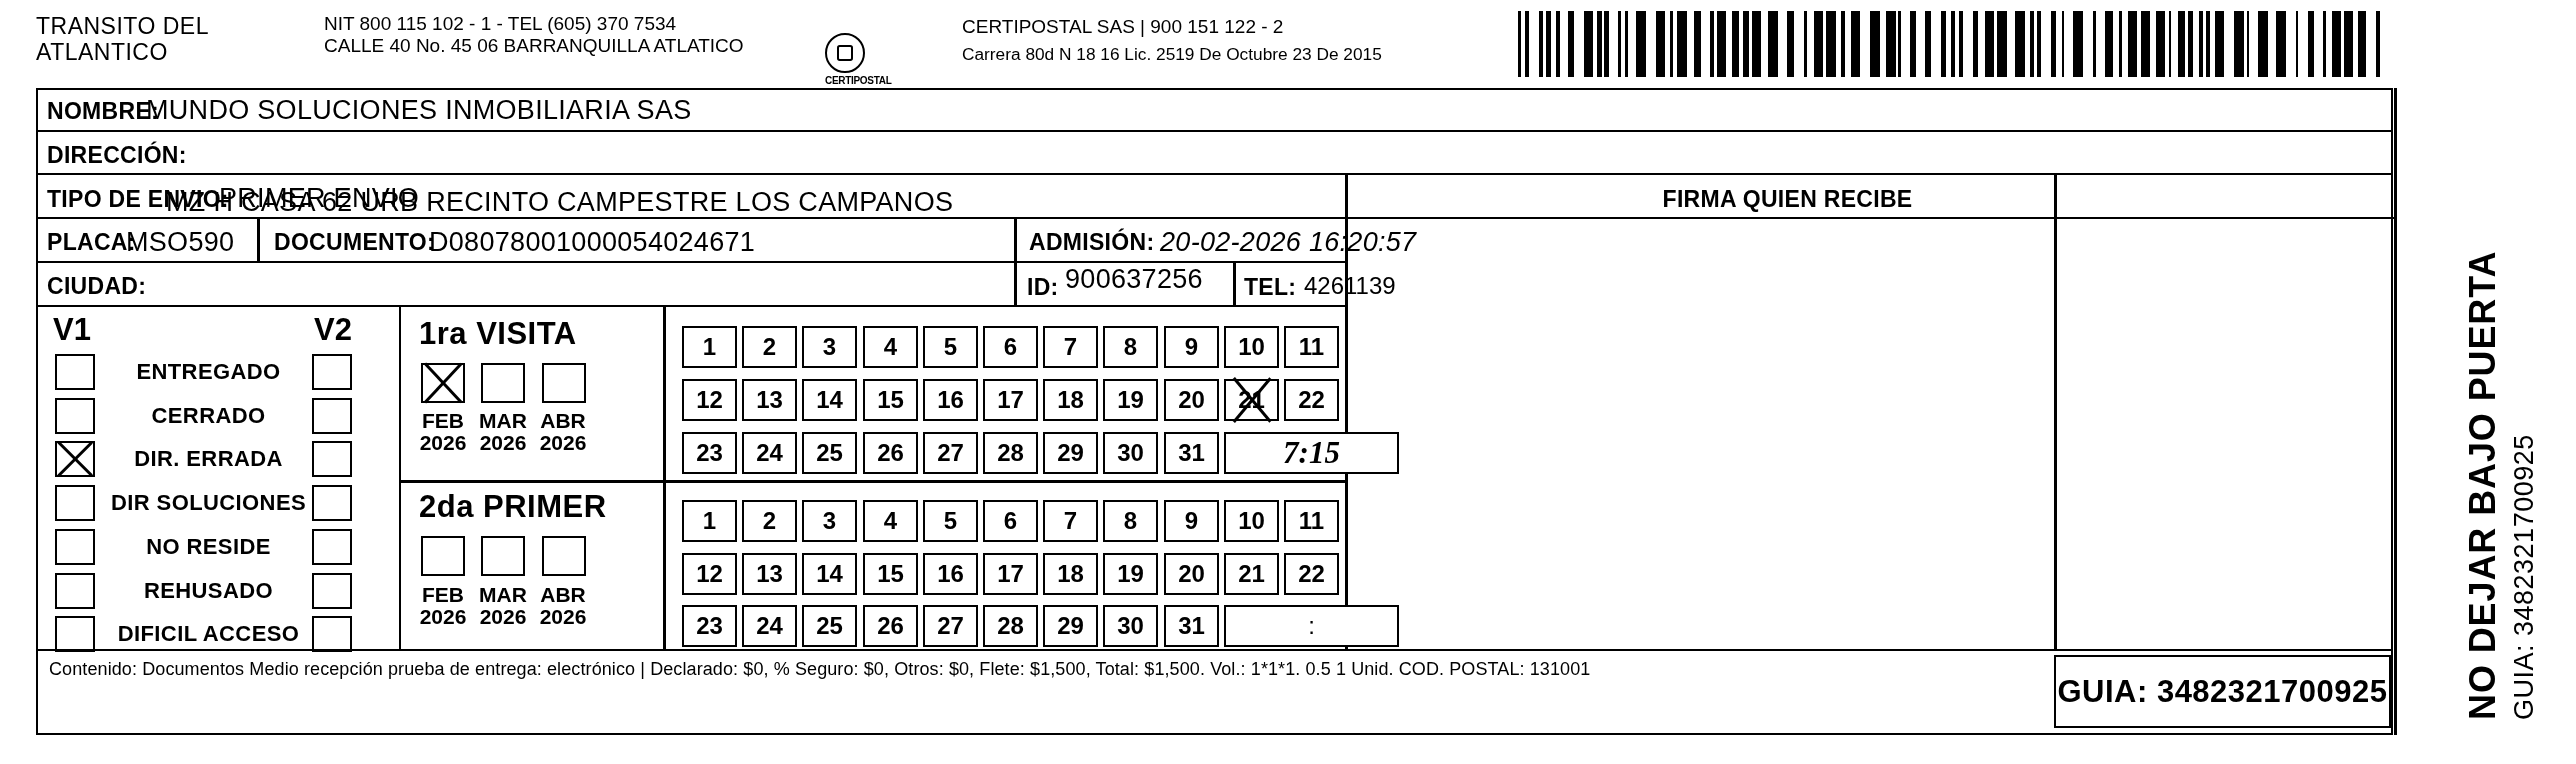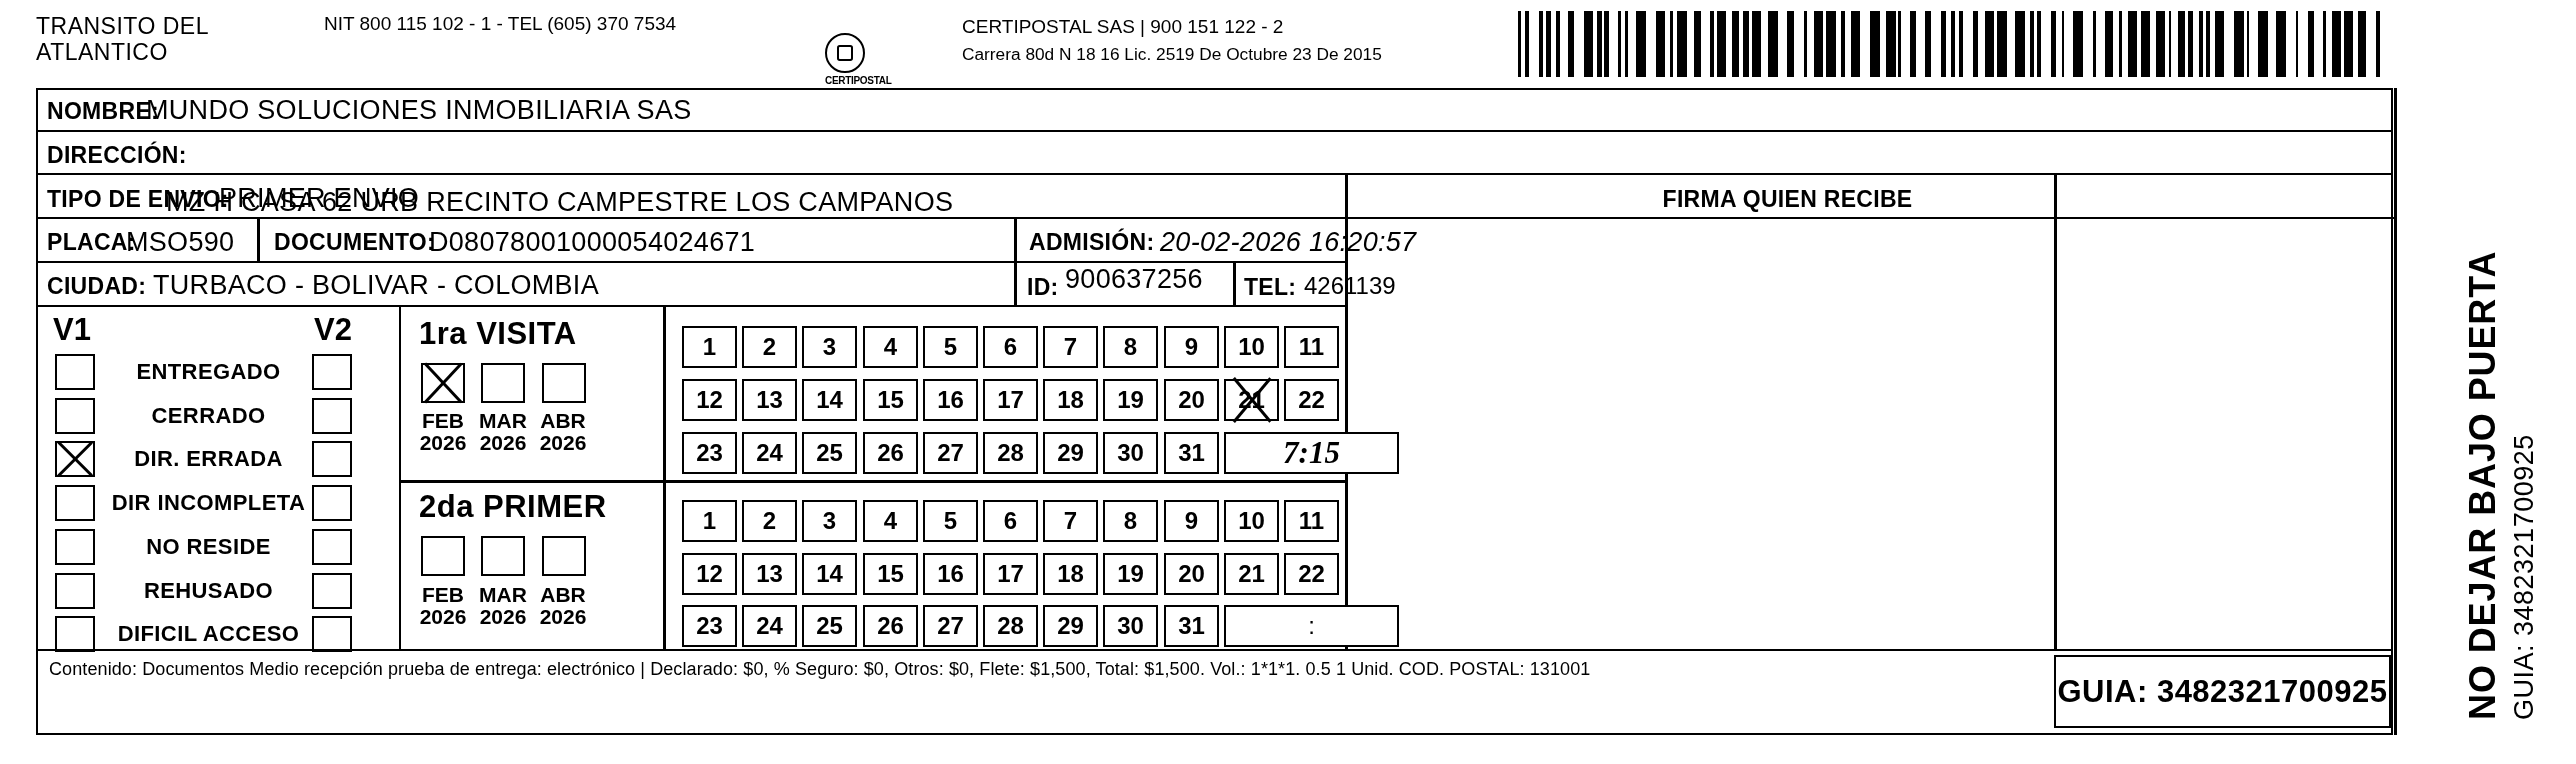--- a/index.html
+++ b/index.html
@@ -49,20 +49,21 @@
 
 <div id="sheet">
 
   <div class="blk" style="left:36px;top:12.8px;width:274px;">
     <div class="hdr-text">TRANSITO DEL</div>
     <div class="hdr-text">ATLANTICO</div>
   </div>
 
   <div class="blk" style="left:324px;top:12.8px;width:511px;">
     <div class="small">NIT 800 115 102 - 1 - TEL (605) 370 7534</div>
+    <div class="small">CALLE 40 No. 45 06 BARRANQUILLA ATLATICO</div>
   </div>
 
   <div class="blk" style="left:825px;top:33px;">
     <div class="certilogo"></div>
     <div style="font-size:10px;font-weight:bold;text-align:center;margin-top:1.8px;letter-spacing:-0.3px;">CERTIPOSTAL</div>
   </div>
 
   <div class="blk" style="left:962px;top:16.4px;width:565px;">
     <div class="small">CERTIPOSTAL SAS | 900 151 122 - 2</div>
     <div class="tiny" style="margin-top:5.5px;">Carrera 80d N 18 16  Lic. 2519 De Octubre 23 De 2015</div>
@@ -253,23 +254,20 @@
   <div class="cell" style="left:1029px;top:222px;height:40px;">
       <span class="row-label">ADMISIÓN:</span>
     </div>
   <div class="cell" style="left:1160px;top:221px;height:42px;font-style:italic;">
       <span class="row-val">20-02-2026 16:20:57</span>
     </div>
 
   <div class="blk" style="left:36px;top:263px;width:1309px;height:44px;border-bottom:2.7px solid #000;"></div>
   <div class="cell" style="left:47px;top:266px;height:40px;">
       <span class="row-label">CIUDAD:</span>
-    </div>
-  <div class="cell" style="left:153px;top:264px;height:42px;">
-      <span class="row-val">TURBACO - BOLIVAR - COLOMBIA</span>
     </div>
   <div class="blk" style="left:1014px;top:263px;width:2.7px;height:44px;background:#000;"></div>
   <div class="cell" style="left:1027px;top:268px;height:38px;">
       <span class="row-label">ID:</span>
     </div>
   <div class="cell" style="left:1065px;top:264px;height:30px;">
       <span class="row-val">900637256</span>
     </div>
   <div class="blk" style="left:1233px;top:263px;width:2.7px;height:44px;background:#000;"></div>
   <div class="cell" style="left:1244px;top:268px;height:38px;">
@@ -300,21 +298,21 @@
       <div class="cbox" style="position: absolute; left: 55px; top: 354px;"></div>
       <div class="cell optlabel" style="left: 109px; top: 354px; width: 199px; height: 36px; justify-content: center;">ENTREGADO</div>
       <div class="cbox" style="position: absolute; left: 312px; top: 354px;"></div>
       <div class="cbox" style="position: absolute; left: 55px; top: 398px;"></div>
       <div class="cell optlabel" style="left: 109px; top: 398px; width: 199px; height: 36px; justify-content: center;">CERRADO</div>
       <div class="cbox" style="position: absolute; left: 312px; top: 398px;"></div>
       <div class="cbox x" style="position: absolute; left: 55px; top: 441px;"></div>
       <div class="cell optlabel" style="left: 109px; top: 441px; width: 199px; height: 36px; justify-content: center;">DIR. ERRADA</div>
       <div class="cbox" style="position: absolute; left: 312px; top: 441px;"></div>
       <div class="cbox" style="position: absolute; left: 55px; top: 485px;"></div>
-      <div class="cell optlabel" style="left: 109px; top: 485px; width: 199px; height: 36px; justify-content: center;">DIR INCOMPLETA</div>
+      <div class="cell optlabel" style="left: 109px; top: 485px; width: 199px; height: 36px; justify-content: center;">DIR SOLUCIONES</div>
       <div class="cbox" style="position: absolute; left: 312px; top: 485px;"></div>
       <div class="cbox" style="position: absolute; left: 55px; top: 529px;"></div>
       <div class="cell optlabel" style="left: 109px; top: 529px; width: 199px; height: 36px; justify-content: center;">NO RESIDE</div>
       <div class="cbox" style="position: absolute; left: 312px; top: 529px;"></div>
       <div class="cbox" style="position: absolute; left: 55px; top: 573px;"></div>
       <div class="cell optlabel" style="left: 109px; top: 573px; width: 199px; height: 36px; justify-content: center;">REHUSADO</div>
       <div class="cbox" style="position: absolute; left: 312px; top: 573px;"></div>
       <div class="cbox" style="position: absolute; left: 55px; top: 616px;"></div>
       <div class="cell optlabel" style="left: 109px; top: 616px; width: 199px; height: 36px; justify-content: center;">DIFICIL ACCESO</div>
       <div class="cbox" style="position: absolute; left: 312px; top: 616px;"></div>

